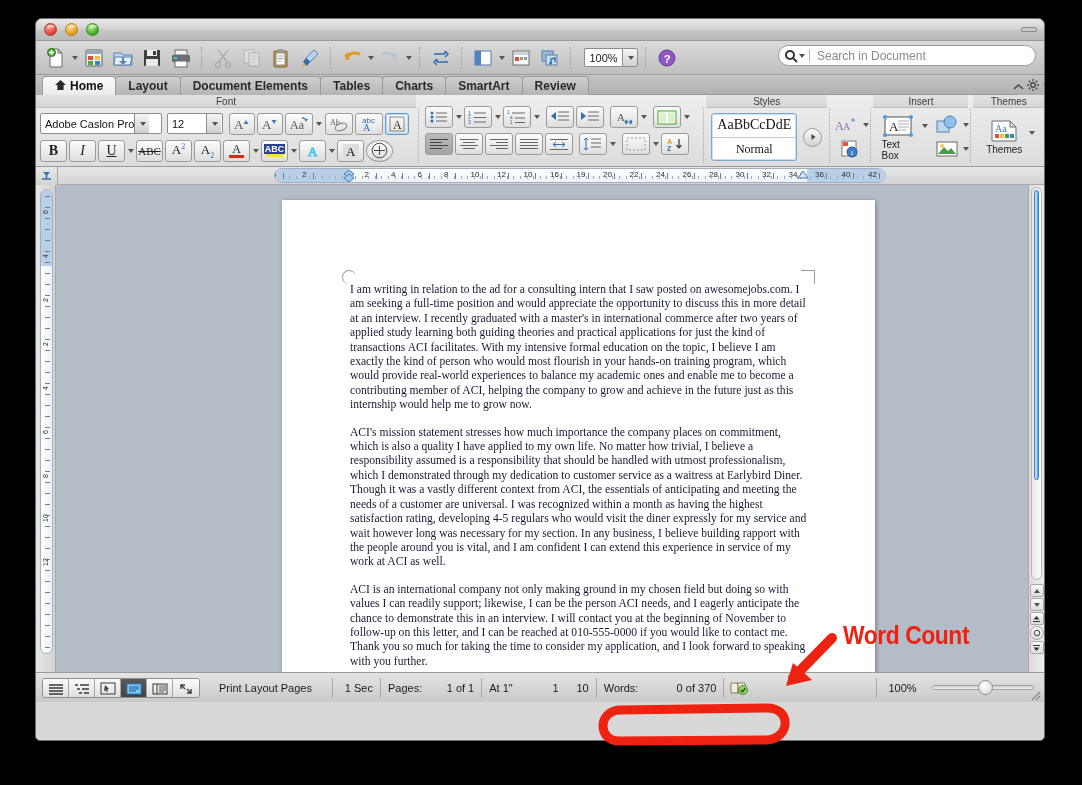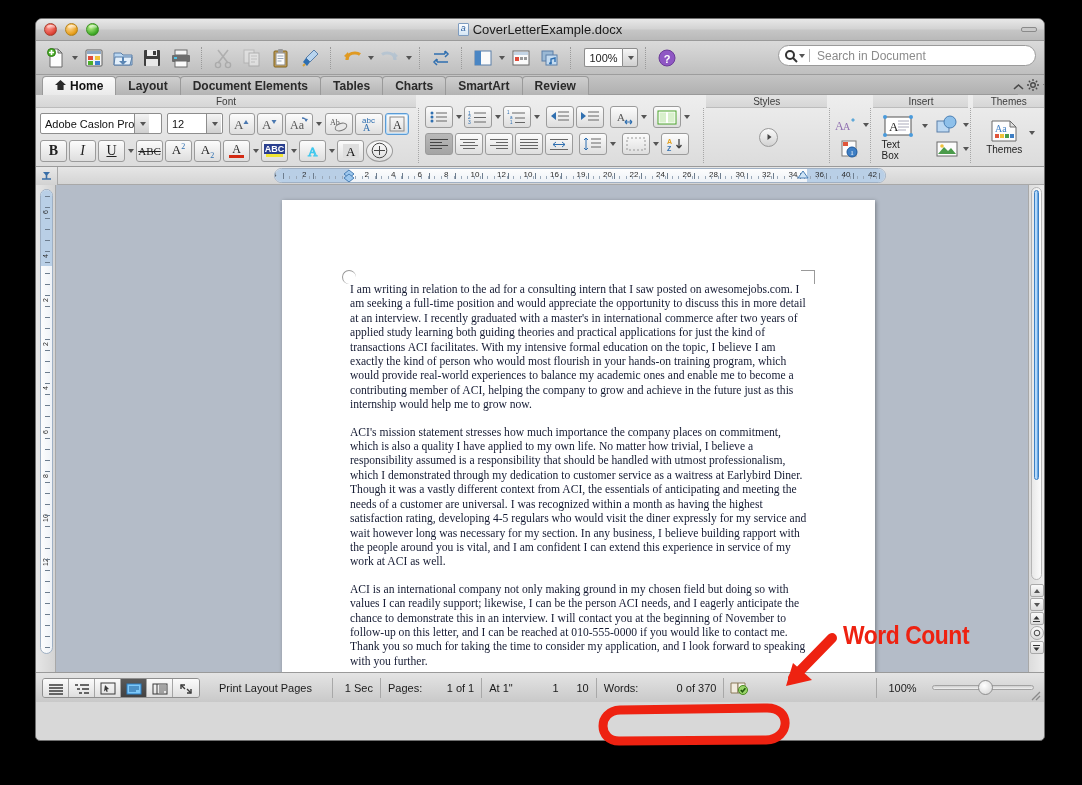--- a/index.html
+++ b/index.html
@@ -189,23 +189,20 @@
 
 <div id="root">
  <div class="window">
 
   <div class="titlebar">
     <div class="traffic">
       <div class="tl close"></div>
       <div class="tl min"></div>
       <div class="tl max"></div>
     </div>
-    <div class="title-txt">
-      <span class="doc-ico"></span><span>CoverLetterExample.docx</span>
-    </div>
     <div class="resizeglyph"></div>
   </div>
 
   <div class="toolbar">
 
     <div class="tb">
       <svg width="22" height="22" viewBox="0 0 22 22">
         <path d="M5 2h8l4 4v14H5z" fill="#fdfdfd" stroke="#6a6a6a"></path>
         <path d="M13 2v4h4z" fill="#d6d6d6" stroke="#6a6a6a"></path>
         <circle cx="6.5" cy="5.5" r="4" fill="#4caf2a" stroke="#2f7a15"></circle>
@@ -635,20 +632,25 @@
         </div>
       </div>
     </div>
 
     <div class="gsep"></div>
 
     <div class="group" style="width:124px">
       <div class="glabel">Styles</div>
       <div class="grows" style="align-items:center;justify-content:center">
         <div class="grow" style="height:auto">
+          <div class="stylebox">
+            <div class="s1">AaBbCcDdE</div>
+            <div class="sdivh"></div>
+            <div class="s2">Normal</div>
+          </div>
           <div class="circbtn">
             <svg width="8" height="8" viewBox="0 0 8 8">
                   <path d="M2.5 1l4 3-4 3z" fill="#444"></path>
                 </svg>
           </div>
         </div>
       </div>
     </div>
 
     <div class="gsep"></div>

